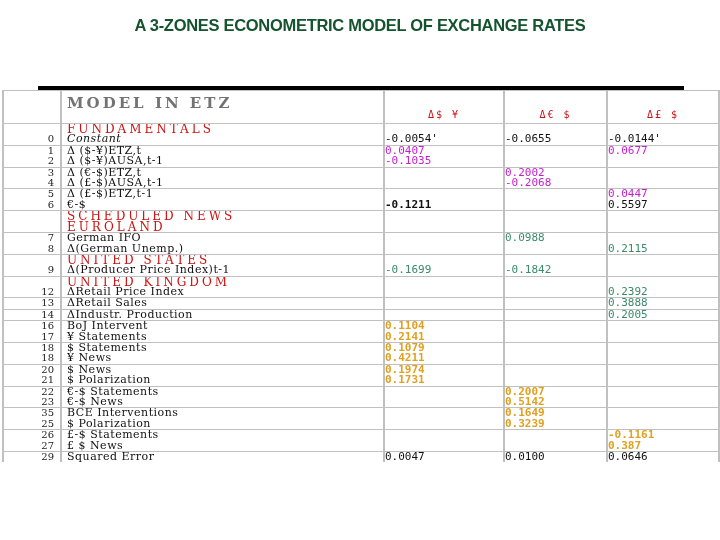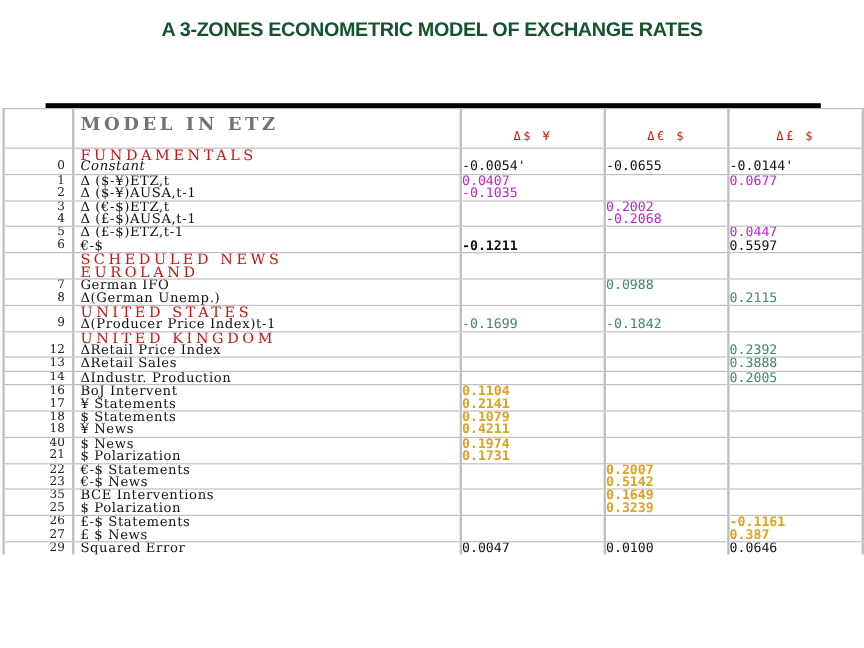--- a/index.html
+++ b/index.html
@@ -250,21 +250,21 @@
           <div></div>
         </td>
     <td class="val c-org vbox">
           <div></div>
           <div></div>
         </td>
   </tr>
 
   <tr class="sep">
     <td class="num vbox">
-          <div>40</div>
+          <div>20</div>
           <div>21</div>
         </td>
     <td class="lbl vbox">
           <div>$ News</div>
           <div>$ Polarization</div>
         </td>
     <td class="val c-org vbox">
           <div>0.1974</div>
           <div>0.1731</div>
         </td>

